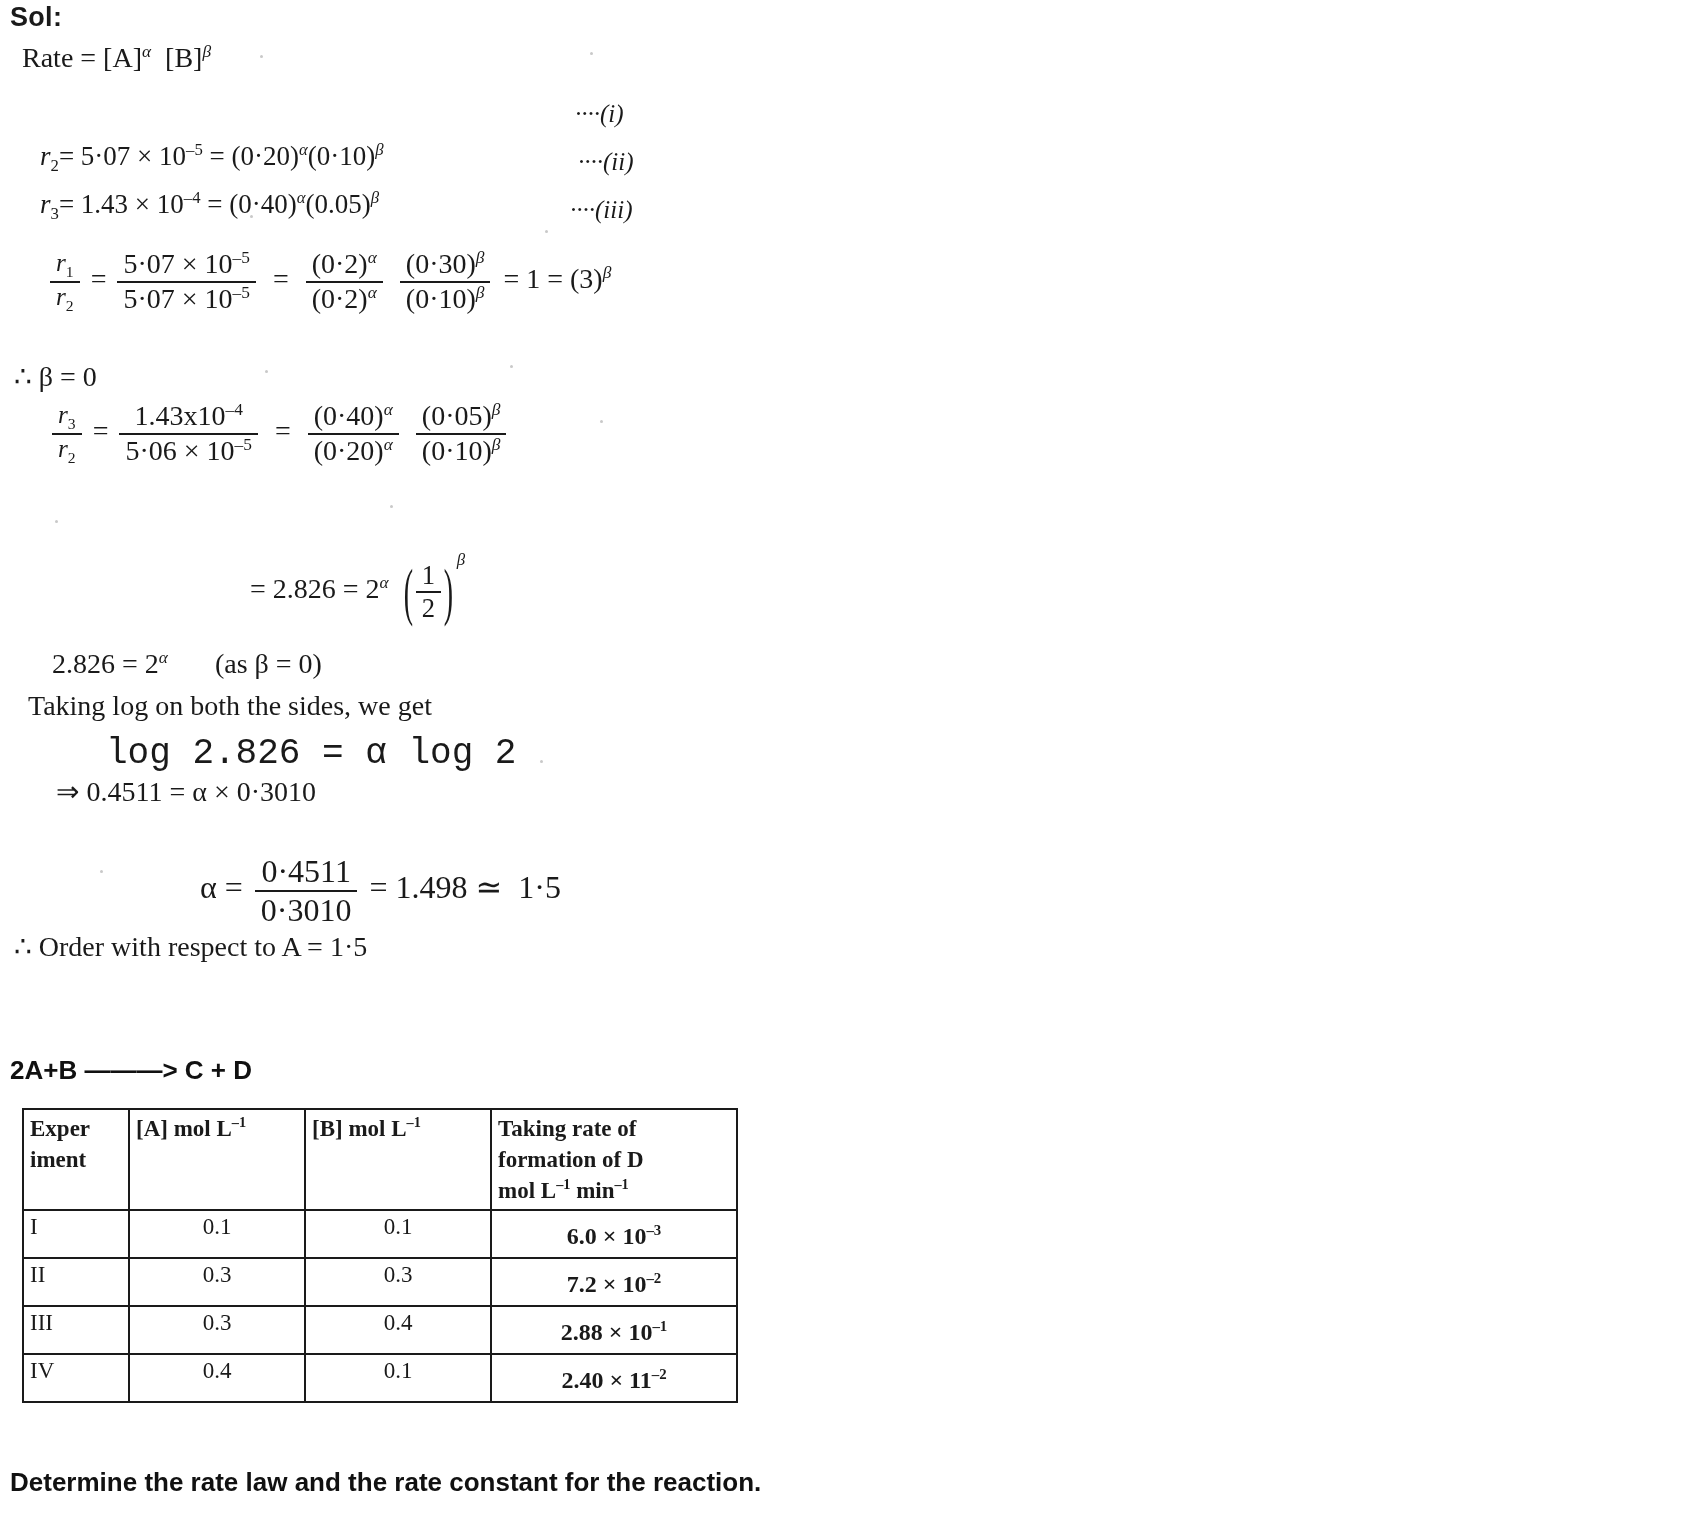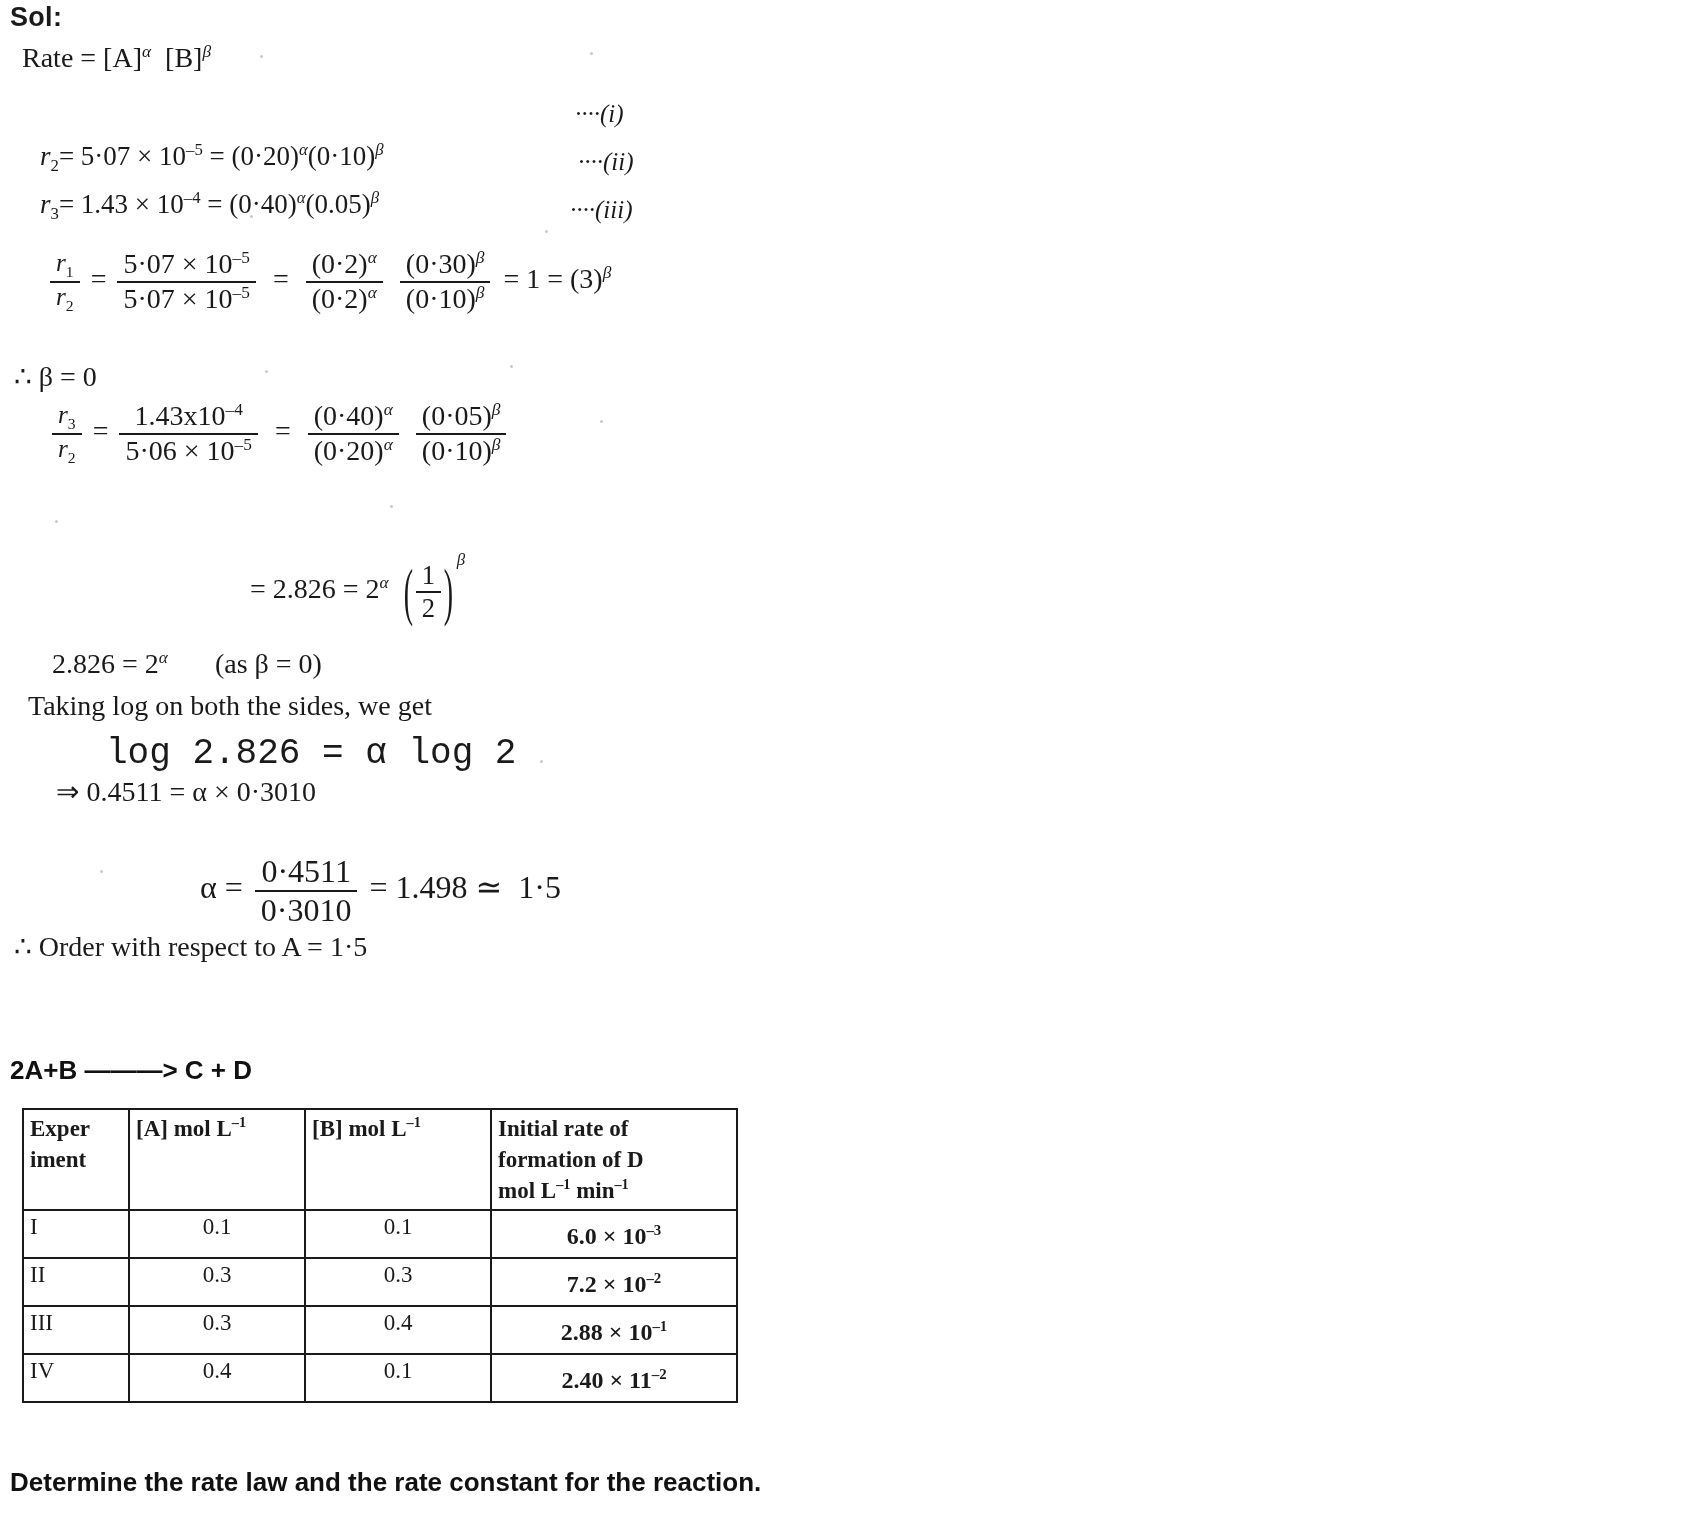--- a/index.html
+++ b/index.html
@@ -249,21 +249,21 @@
           <span class="hdr-block">Exper</span>
           <span class="hdr-block">iment</span>
         </th>
         <th class="col-a">
           [A] mol L<sup>–1</sup>
         </th>
         <th class="col-b">
           [B] mol L<sup>–1</sup>
         </th>
         <th class="col-rate">
-          <span class="hdr-block">Initial rate of</span>
+          <span class="hdr-block">Taking rate of</span>
           <span class="hdr-block">formation of D</span>
           <span class="hdr-block">mol L<sup>–1</sup> min<sup>–1</sup></span>
         </th>
       </tr>
     </thead>
     <tbody>
       <tr>
         <td class="rowcell exp-id">I</td>
         <td class="rowcell c">0.1</td>
         <td class="rowcell c">0.1</td>

